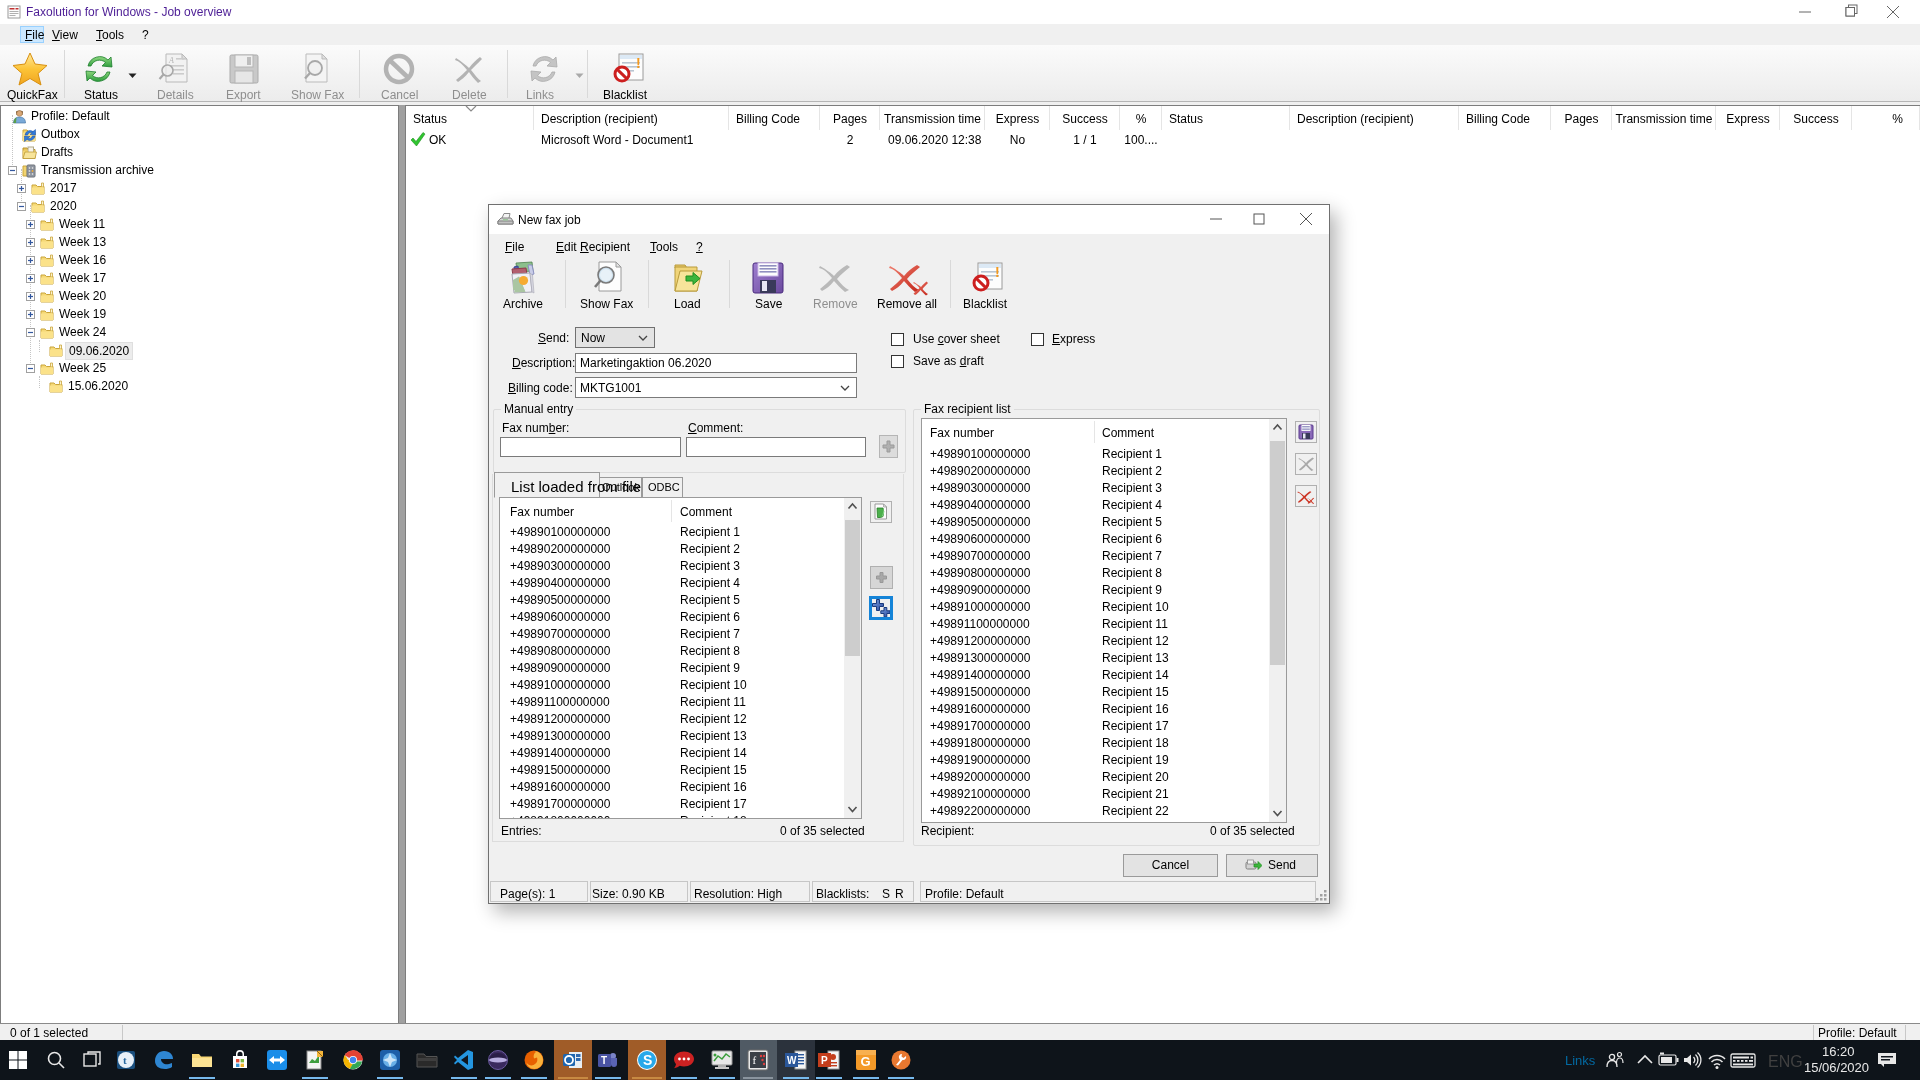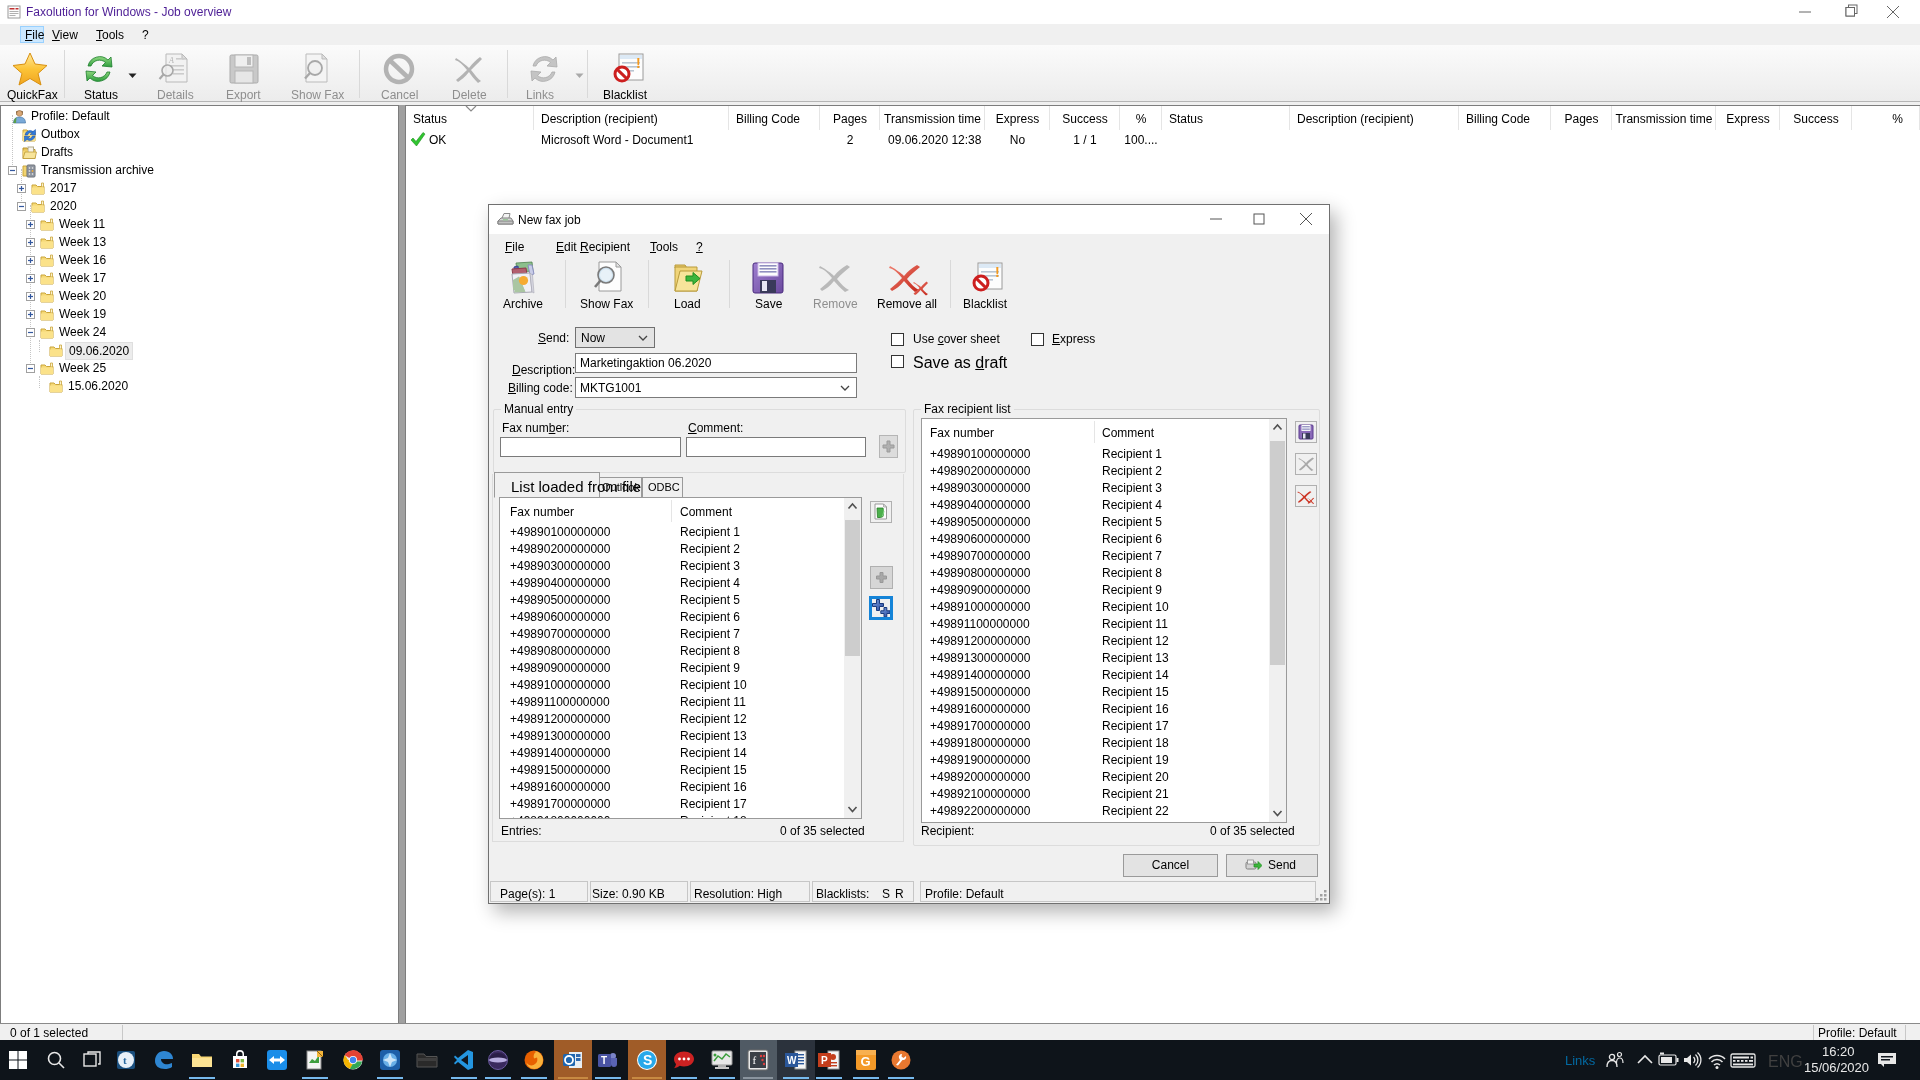--- a/index.html
+++ b/index.html
@@ -424,35 +424,35 @@
 <circle cx="10" cy="22" r="7" fill="#fff" stroke="#cc1f1f" stroke-width="3"></circle>
 <line x1="5" y1="17.2" x2="15" y2="26.8" stroke="#cc1f1f" stroke-width="3"></line>
 </svg>
 <div style="position:absolute;left:963px;top:297px;white-space:nowrap;font-size:12px;">Blacklist</div>
 <div style="position:absolute;left:538px;top:331px;white-space:nowrap;font-size:12px;"><span class="u">S</span>end:</div>
 <div style="position:absolute;left:575px;top:327px;width:80px;height:21px;background:#e3e3e3;border:1px solid #707070;"></div>
 <div style="position:absolute;left:581px;top:331px;white-space:nowrap;font-size:12px;">Now</div>
 <svg style="position:absolute;left:638px;top:335px" width="10" height="6" viewBox="0 0 10 6">
     <path d="M1 1 L5 5 L9 1" fill="none" stroke="#444" stroke-width="1.3"></path>
   </svg>
-<div style="position:absolute;left:512px;top:356px;white-space:nowrap;font-size:12px;margin-top:7px;"><span class="u">D</span>escription:</div>
+<div style="position:absolute;left:512px;top:356px;white-space:nowrap;font-size:12px;"><span class="u">D</span>escription:</div>
 <div style="position:absolute;left:575px;top:353px;width:282px;height:20px;background:#fff;border:1px solid #7a7a7a;"></div>
 <div style="position:absolute;left:580px;top:356px;white-space:nowrap;font-size:12px;">Marketingaktion 06.2020</div>
 <div style="position:absolute;left:508px;top:381px;white-space:nowrap;font-size:12px;"><span class="u">B</span>illing code:</div>
 <div style="position:absolute;left:575px;top:377px;width:282px;height:21px;background:#fff;border:1px solid #7a7a7a;"></div>
 <div style="position:absolute;left:580px;top:381px;white-space:nowrap;font-size:12px;">MKTG1001</div>
 <svg style="position:absolute;left:840px;top:385px" width="10" height="6" viewBox="0 0 10 6">
     <path d="M1 1 L5 5 L9 1" fill="none" stroke="#444" stroke-width="1.3"></path>
   </svg>
 <div style="position:absolute;left:891px;top:333px;width:13px;height:13px;background:#fff;border:1px solid #333;"></div>
 <div style="position:absolute;left:913px;top:332px;white-space:nowrap;font-size:12px;">Use <span class="u">c</span>over sheet</div>
 <div style="position:absolute;left:1031px;top:333px;width:13px;height:13px;background:#fff;border:1px solid #333;"></div>
 <div style="position:absolute;left:1052px;top:332px;white-space:nowrap;font-size:12px;"><span class="u">E</span>xpress</div>
 <div style="position:absolute;left:891px;top:355px;width:13px;height:13px;background:#fff;border:1px solid #333;"></div>
-<div style="position:absolute;left:913px;top:354px;white-space:nowrap;font-size:16px;">Save as <span class="u">d</span>raft</div>
+<div style="position:absolute;left:913px;top:354px;white-space:nowrap;font-size:12px;">Save as <span class="u">d</span>raft</div>
 <div style="position:absolute;left:493px;top:409px;width:413px;height:64px;border:1px solid #dcdcdc;border-radius:2px;"></div>
 <div style="position:absolute;left:501px;top:402px;white-space:nowrap;font-size:12px;background:#f0f0f0;padding:0 3px;">Manual entry</div>
 <div style="position:absolute;left:502px;top:421px;white-space:nowrap;font-size:12px;">Fax num<span class="u">b</span>er:</div>
 <div style="position:absolute;left:688px;top:421px;white-space:nowrap;font-size:12px;"><span class="u">C</span>omment:</div>
 <div style="position:absolute;left:500px;top:437px;width:181px;height:20px;background:#fff;border:1px solid #7a7a7a;"></div>
 <div style="position:absolute;left:686px;top:437px;width:180px;height:20px;background:#fff;border:1px solid #7a7a7a;"></div>
 <div style="position:absolute;left:879px;top:435px;width:19px;height:23px;background:#dcdcdc;border:1px solid #b5b5b5;"></div>
 <svg style="position:absolute;left:882px;top:440px" width="13" height="13" viewBox="0 0 13 13">
 <path d="M5 1 L8 1 L8 5 L12 5 L12 8 L8 8 L8 12 L5 12 L5 8 L1 8 L1 5 L5 5 Z" fill="#b0b0b0" stroke="#9a9a9a"></path>
 </svg>

